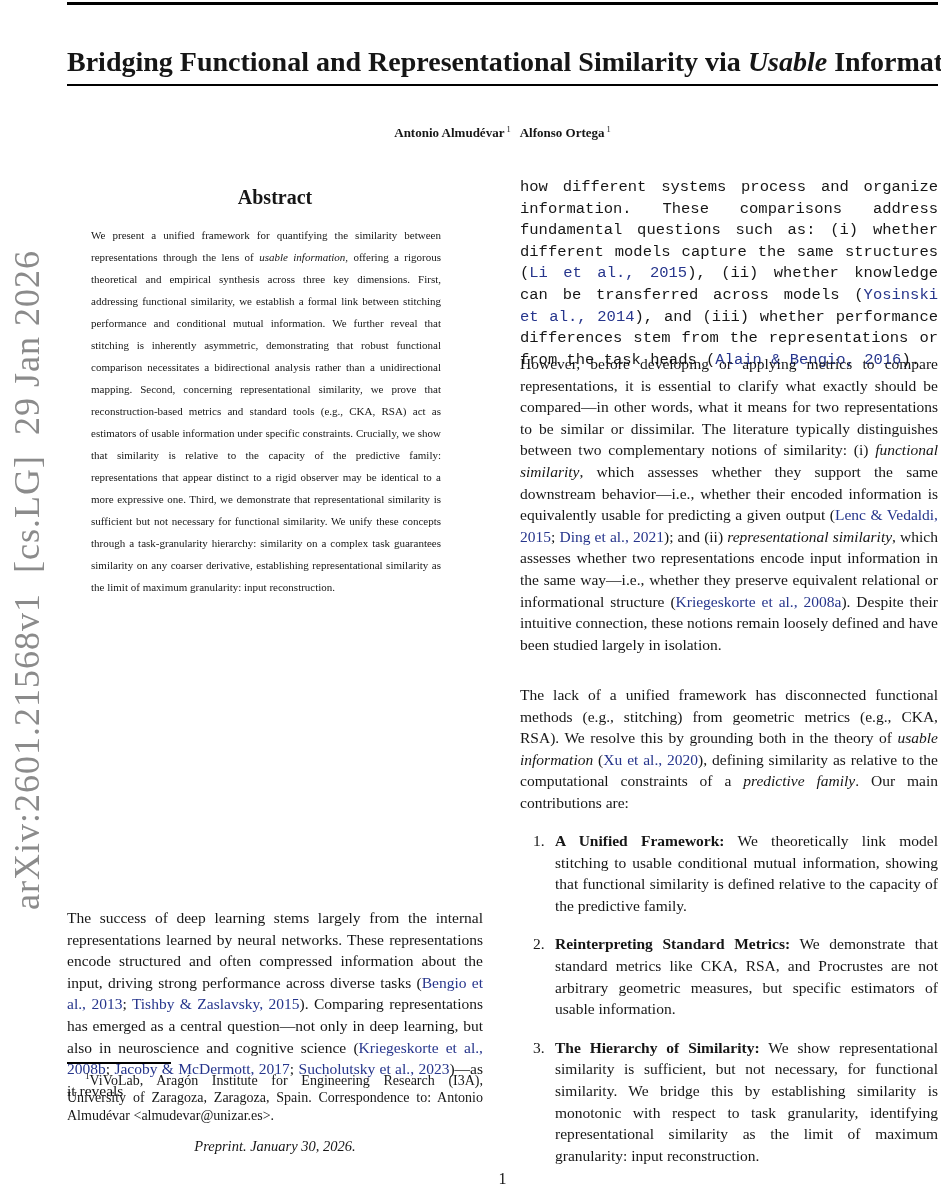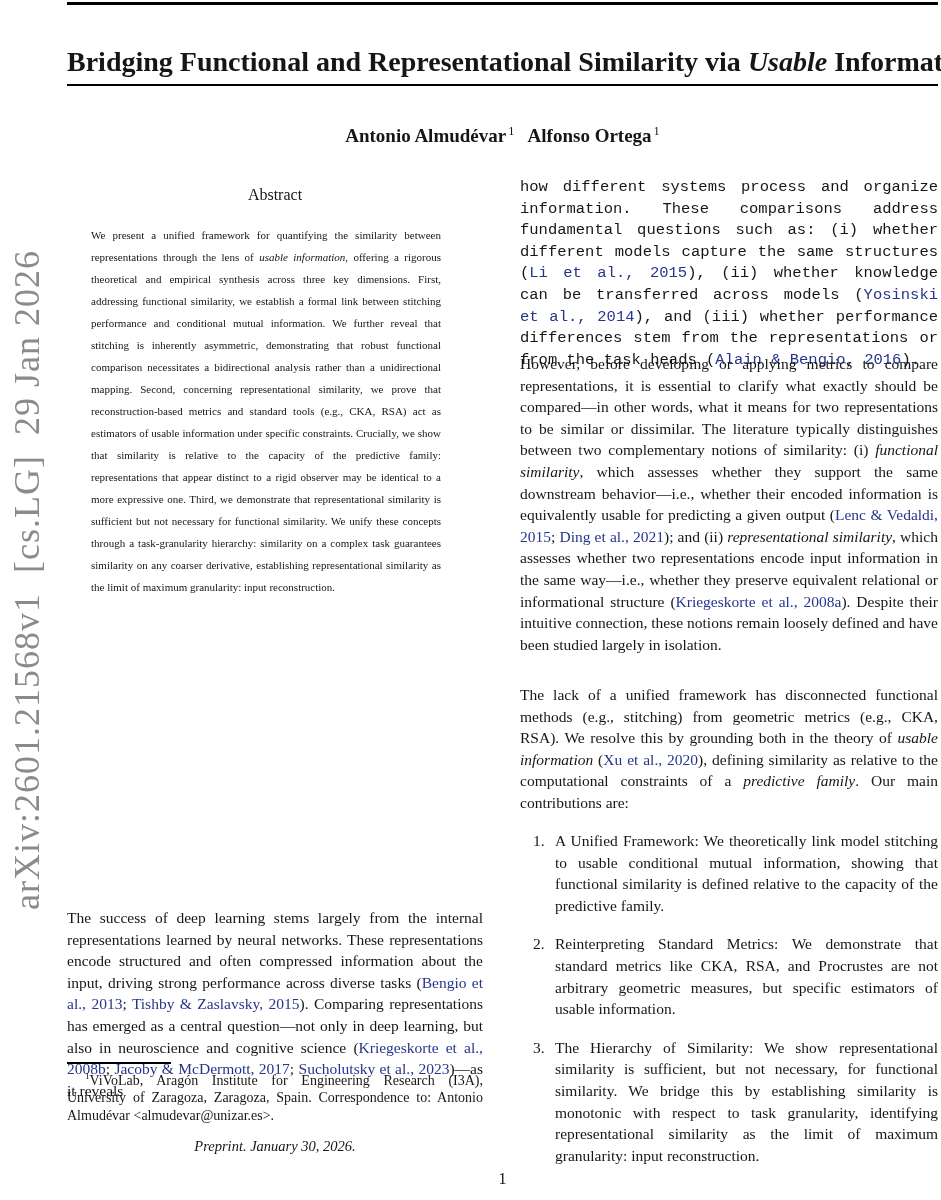--- a/index.html
+++ b/index.html
@@ -24,26 +24,26 @@
   .rule-top{left:67px;top:2px;width:871px;height:3px;}
   .rule-mid{left:67px;top:84px;width:871px;height:2px;}
   .footnote-rule{left:67px;top:1062px;width:104px;height:2px;}
 
   .title{
     position:absolute;left:67px;top:27px;width:871px;
     text-align:center;font-size:28px;font-weight:bold;white-space:nowrap;
   }
   .authors{
     position:absolute;left:67px;top:124px;width:871px;
-    text-align:center;font-size:19px;font-weight:bold;white-space:pre;
+    text-align:center;font-size:13px;font-weight:bold;white-space:pre;
   }
 
   .abstract-heading{
     position:absolute;left:67px;top:186px;width:416px;
-    text-align:center;font-size:16px;font-weight:normal;
+    text-align:center;font-size:20px;font-weight:bold;
   }
   .abstract-body{
     position:absolute;left:91px;top:224px;width:350px;
     font-size:11px;line-height:22px;text-align:justify;
   }
   .section-heading{
     position:absolute;left:67px;top:821px;width:416px;
     font-size:19.5px;font-weight:bold;
   }
   .intro-para{
@@ -70,21 +70,21 @@
   .contrib-num{flex:none;width:16px;font-size:15.5px;line-height:21.6px;margin-right:6px;}
   .contrib-text{flex:1;font-size:15.5px;line-height:21.6px;text-align:justify;}
 
   .page-num{
     position:absolute;left:67px;top:1170px;width:871px;
     text-align:center;font-size:16px;
   }
 
   .seg-italic{font-style:italic;}
   .seg-link{color:var(--link);}
-  .seg-boldlead{font-weight:normal;}
+  .seg-boldlead{font-weight:bold;}
   .seg-sup{vertical-align:super;font-size:65%;font-weight:normal;margin-left:2px;}
 </style>
 </head>
 <body>
 
 <div class="page">
 
   <div class="watermark">arXiv:2601.21568v1  [cs.LG]  29 Jan 2026</div>
 
   <div class="rule rule-top"></div>

